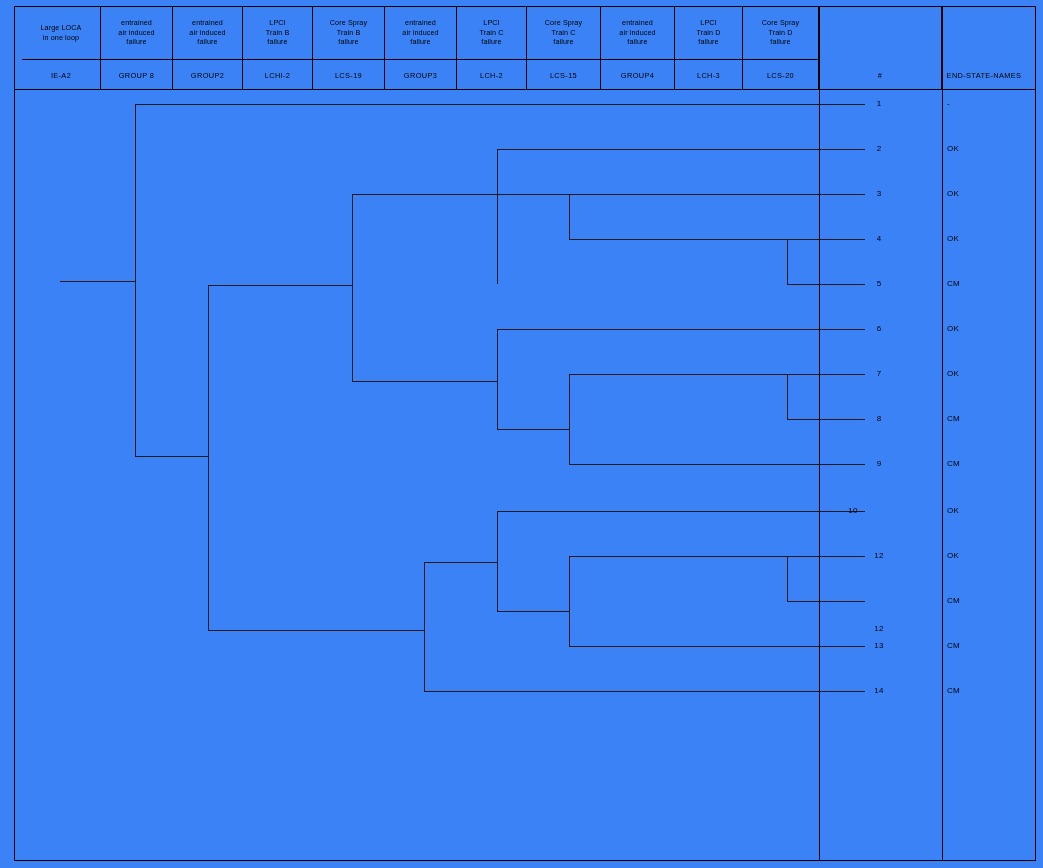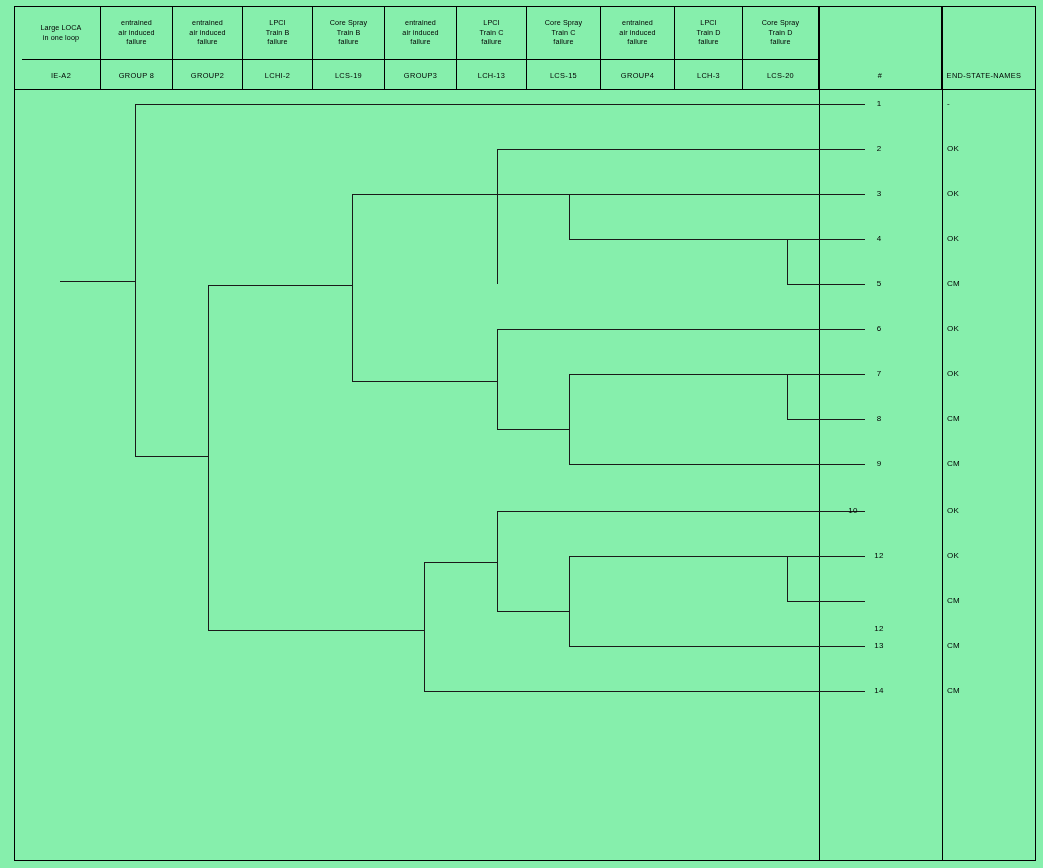--- a/index.html
+++ b/index.html
@@ -8,21 +8,21 @@
     background: #ffffff;
   }
   body {
     font-family: "Liberation Sans", sans-serif;
     color: #000000;
   }
   #page {
     position: relative;
     width: 1043px;
     height: 868px;
-    background: #86efac;
+    background: #3b82f6;
     overflow: hidden;
   }
 
   
   .frame {
     position: absolute;
     left: 14px;
     top: 6px;
     width: 1022px;
     height: 855px;
@@ -181,21 +181,21 @@
         </div>
         <div class="hdr-bot">
           <span>GROUP3</span>
         </div>
       </div>
       <div class="hdr-cell" style="left: 443px; width: 70px;">
         <div class="hdr-top">
           <span>LPCI<br>Train C<br>failure</span>
         </div>
         <div class="hdr-bot">
-          <span>LCH-13</span>
+          <span>LCH-2</span>
         </div>
       </div>
       <div class="hdr-cell" style="left: 513px; width: 74px;">
         <div class="hdr-top">
           <span>Core Spray<br>Train C<br>failure</span>
         </div>
         <div class="hdr-bot">
           <span>LCS-15</span>
         </div>
       </div>

